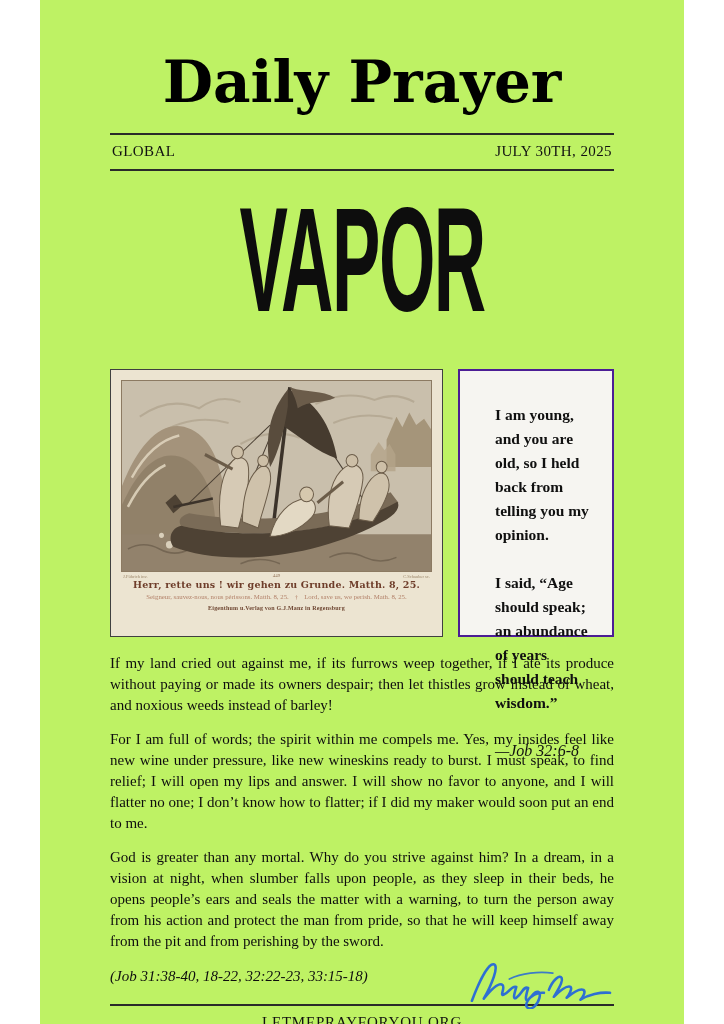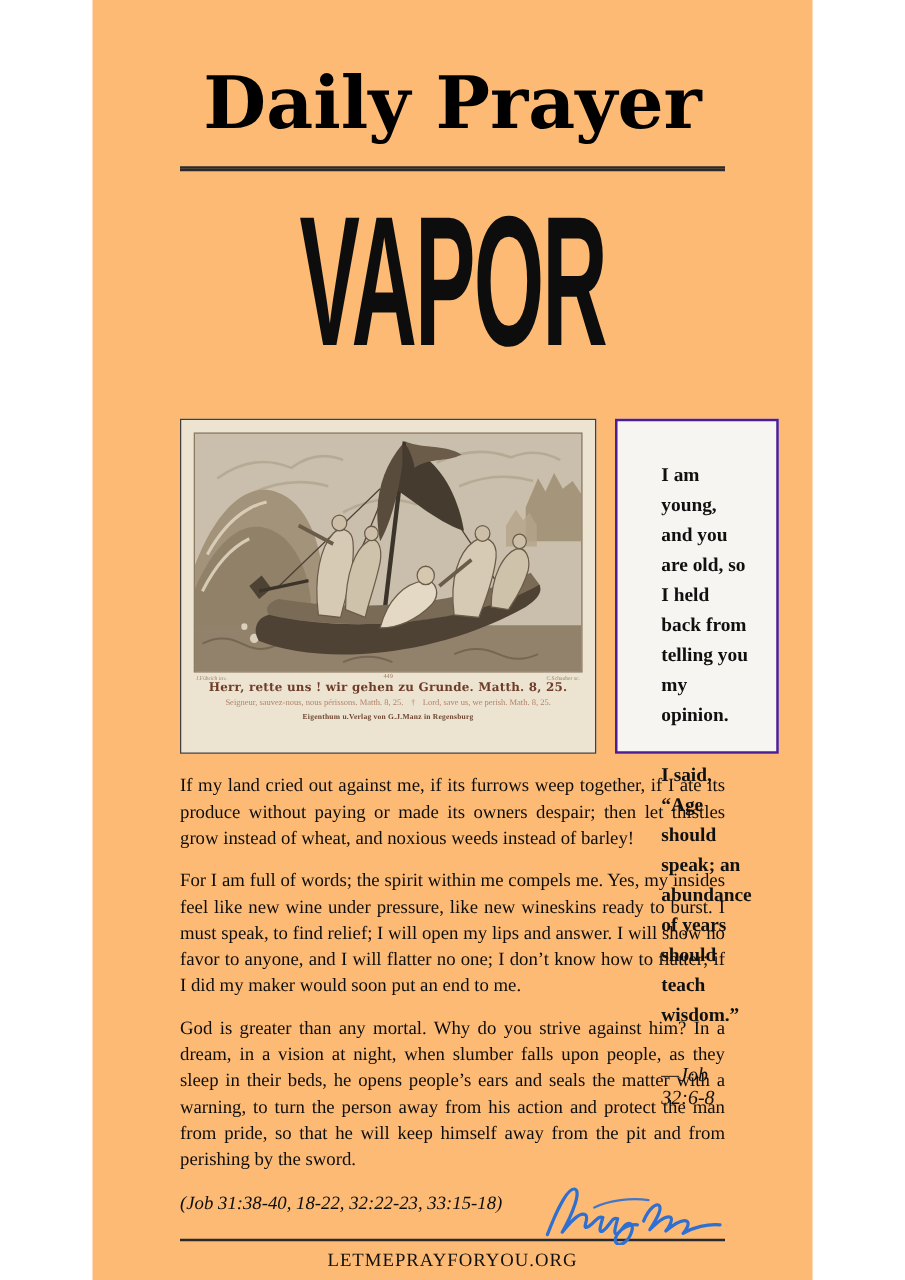--- a/index.html
+++ b/index.html
@@ -1,19 +1,19 @@
 <!DOCTYPE html>
 <html><head>
 <meta charset="utf-8">
 <style>
   * { margin:0; padding:0; box-sizing:border-box; }
   html,body { background:#ffffff; }
   .page {
-    position:relative; width:576px; height:1024px; margin:0 auto;
-    background:#fdba74; color:#111;
+    position:relative; width:644px; height:1024px; margin:0 auto;
+    background:#bef264; color:#111;
     font-family:"Liberation Serif", serif; overflow:hidden;
   }
   
   .masthead { padding-top:52px; text-align:center; }
   .masthead-title {
     font-family:"DejaVu Serif", serif; font-weight:bold;
     font-size:58px; line-height:1.05; letter-spacing:0px; color:#000;
   }
   .rule { height:2px; background:#2a2a2a; margin:0 70px; }
   .rule-top { margin-top:20px; }
@@ -85,20 +85,24 @@
 </style>
 </head>
 <body>
 
 <div class="page">
 
   <header class="masthead">
     <div class="masthead-title">Daily Prayer</div>
   </header>
   <div class="rule rule-top"></div>
+  <div class="dateline">
+    <span>GLOBAL</span>
+    <span>JULY 30TH, 2025</span>
+  </div>
   <div class="rule"></div>
 
   <div class="headline-wrap">
     <span class="headline">VAPOR</span>
   </div>
 
   <div class="media-row">
 
     <figure class="etching">
       <div class="etching-img">

